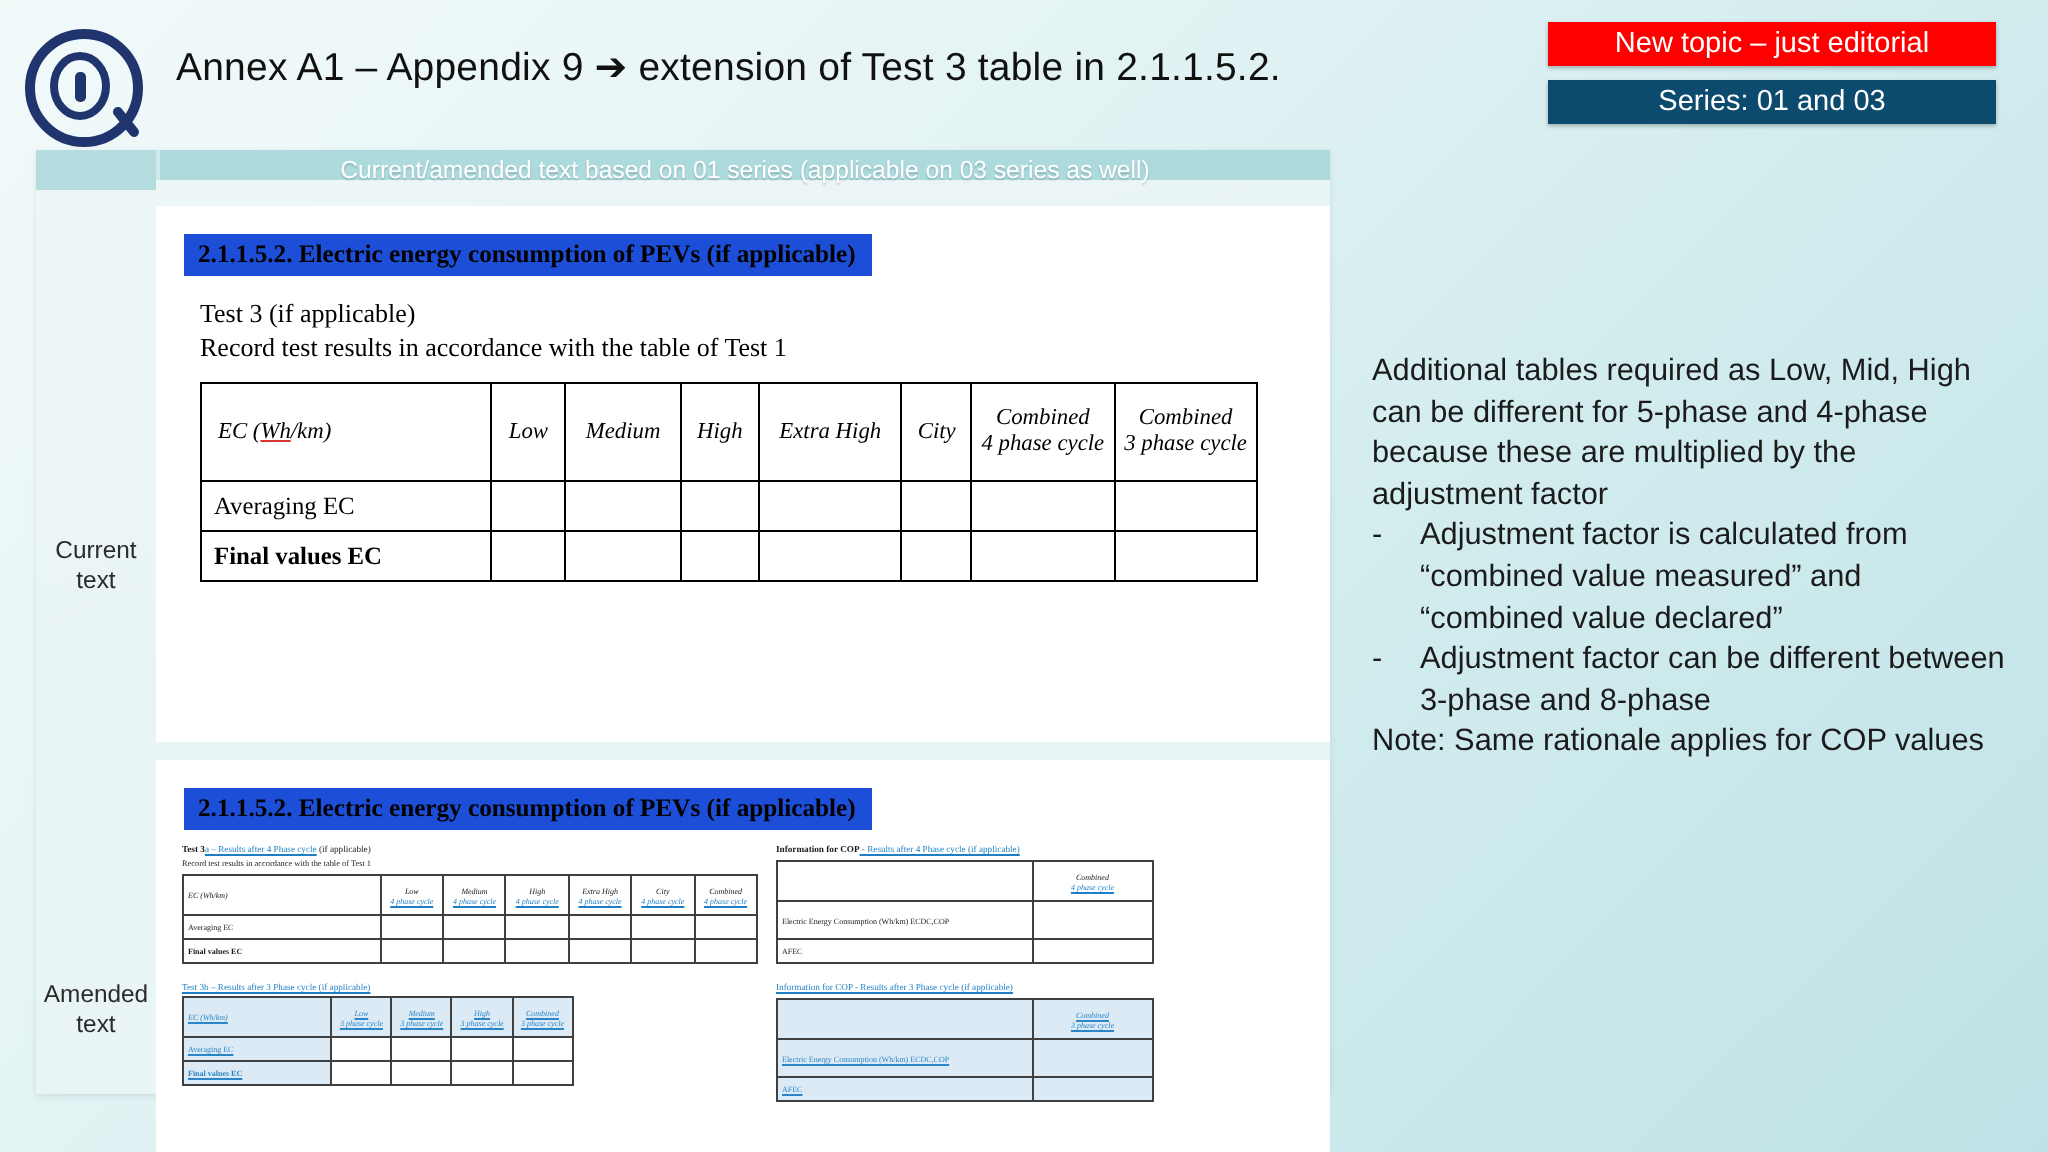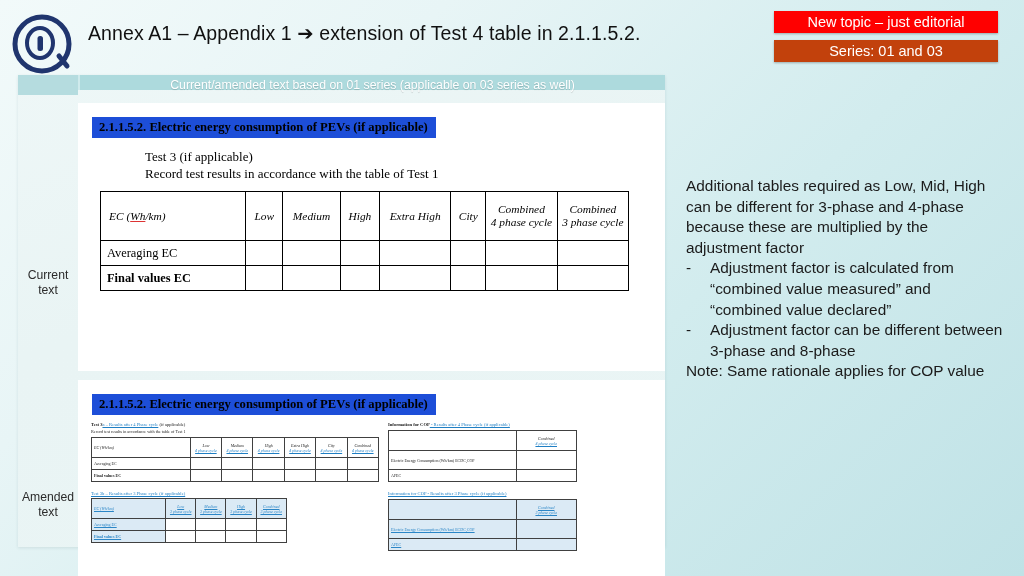--- a/index.html
+++ b/index.html
@@ -16,21 +16,21 @@
     position:absolute;left:88px;top:22px;width:620px;
     font-size:19.5px;color:#111;letter-spacing:.1px;white-space:nowrap;
   }
   
   .badge{
     position:absolute;left:774px;width:224px;height:22px;line-height:22px;
     text-align:center;font-size:14.5px;color:#fff;
     box-shadow:0 1px 2px rgba(0,0,0,.28);
   }
   #badge-topic{top:11px;background:#FF0000;}
-  #badge-series{top:40px;background:#c2410c;}
+  #badge-series{top:40px;background:#0c4a6e;}
   
   #panel{
     position:absolute;left:18px;top:75px;width:647px;height:472px;
     background:linear-gradient(160deg,#eef7f7 0%,#e9f4f4 40%,#eaf5f5 100%);
     box-shadow:0 1px 3px rgba(40,80,90,.12);
   }
   #band{
     position:absolute;left:0;top:0;width:100%;height:20px;
     display:flex;
   }
@@ -51,21 +51,21 @@
   .card{position:absolute;background:#ffffff;}
   #card-current{left:60px;top:28px;width:587px;height:268px;}
   #card-amended{left:60px;top:305px;width:587px;height:242px;}
 
   .sec-head{
     display:inline-block;background:#1d4ed8;
     font-family:"Liberation Serif", serif;font-weight:bold;font-size:12.6px;
     color:#000;padding:3px 8px 3px 7px;margin:14px 0 0 14px;
   }
   .doc-body{margin:10px 0 0 22px;font-family:"Liberation Serif", serif;color:#000;}
-  .doc-line{font-size:13px;line-height:17px;margin-left:45px;}
+  .doc-line{font-size:13px;line-height:17px;}
 
   
   table.tbl{border-collapse:collapse;font-family:"Liberation Serif", serif;}
   table.tbl td{border:1px solid #000;vertical-align:middle;}
   #tbl-current{margin:9px 0 0 0;width:529px;}
   #tbl-current td{height:15px;font-size:11.4px;}
   #tbl-current .hdr{height:46px;text-align:center;font-style:italic;line-height:13px;}
   #tbl-current .rowhead{padding-left:6px;font-size:12.4px;font-style:normal;}
   #tbl-current .bold{font-weight:bold;}
   #tbl-current .lead{font-style:italic;padding-left:8px;text-align:left;}
@@ -111,21 +111,21 @@
 
 <div id="logo">
   <svg viewBox="0 0 64 64" width="64" height="64">
     <circle cx="32" cy="32" r="27" fill="none" stroke="#20356e" stroke-width="5"></circle>
     <path d="M49 44 L57 54" stroke="#20356e" stroke-width="5" fill="none" stroke-linecap="round"></path>
     <ellipse cx="30" cy="31" rx="13" ry="15" fill="none" stroke="#20356e" stroke-width="4"></ellipse>
     <rect x="27.5" y="24" width="5.5" height="15" rx="2.5" fill="#20356e"></rect>
   </svg>
 </div>
 
-<div id="deck-title">Annex A1 – Appendix 1 ➔  extension of Test 4 table in 2.1.1.5.2.</div>
+<div id="deck-title">Annex A1 – Appendix 9 ➔  extension of Test 3 table in 2.1.1.5.2.</div>
 
 <div class="badge" id="badge-topic">New topic – just editorial</div>
 <div class="badge" id="badge-series">Series: 01 and 03</div>
 
 <div id="panel">
 
   <div id="band">
     <div id="band-left"></div>
     <div id="band-main">Current/amended text based on 01 series (applicable on 03 series as well)</div>
   </div>
@@ -337,19 +337,19 @@
           <td class="e lbl shade"><span class="ins">AFEC</span></td>
           <td class="e shade"></td>
         </tr>
       </tbody>
         </table>
     </div>
   </div>
 </div>
 
 <div id="justif">
-  <div>Additional tables required as Low, Mid, High can be different for 3-phase and 4-phase because these are multiplied by the adjustment factor</div>
+  <div>Additional tables required as Low, Mid, High can be different for 5-phase and 4-phase because these are multiplied by the adjustment factor</div>
   <ul>
     <li><span class="dash">-</span><span>Adjustment factor is calculated from “combined value measured” and “combined value declared”</span></li>
     <li><span class="dash">-</span><span>Adjustment factor can be different between 3-phase and 8-phase</span></li>
   </ul>
-  <div>Note: Same rationale applies for COP value</div>
+  <div>Note: Same rationale applies for COP values</div>
 </div>
 
 </body></html>

